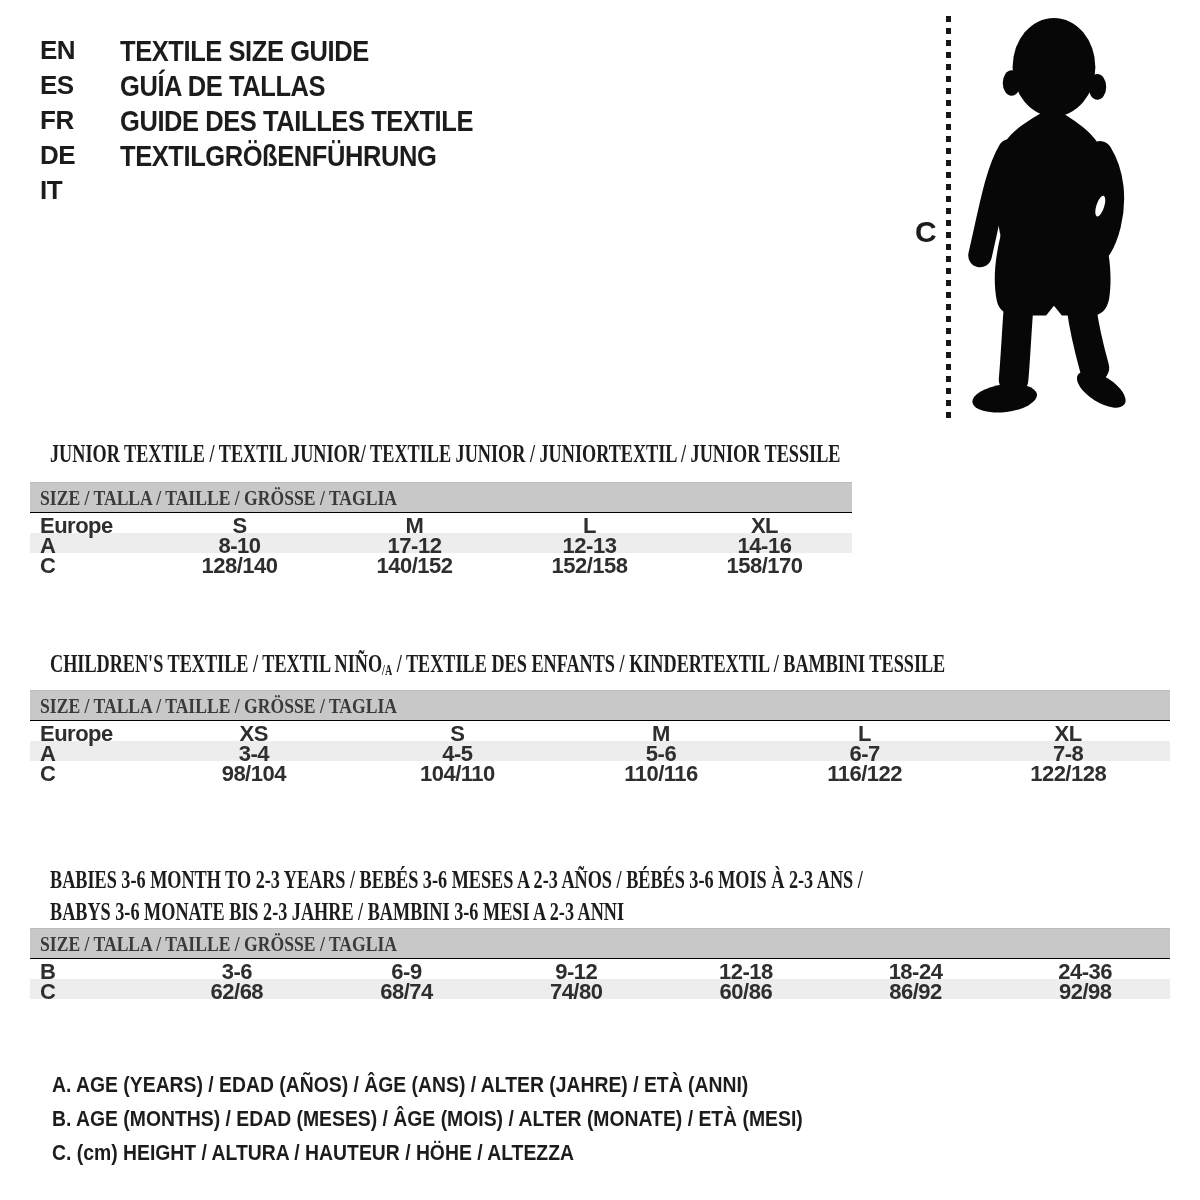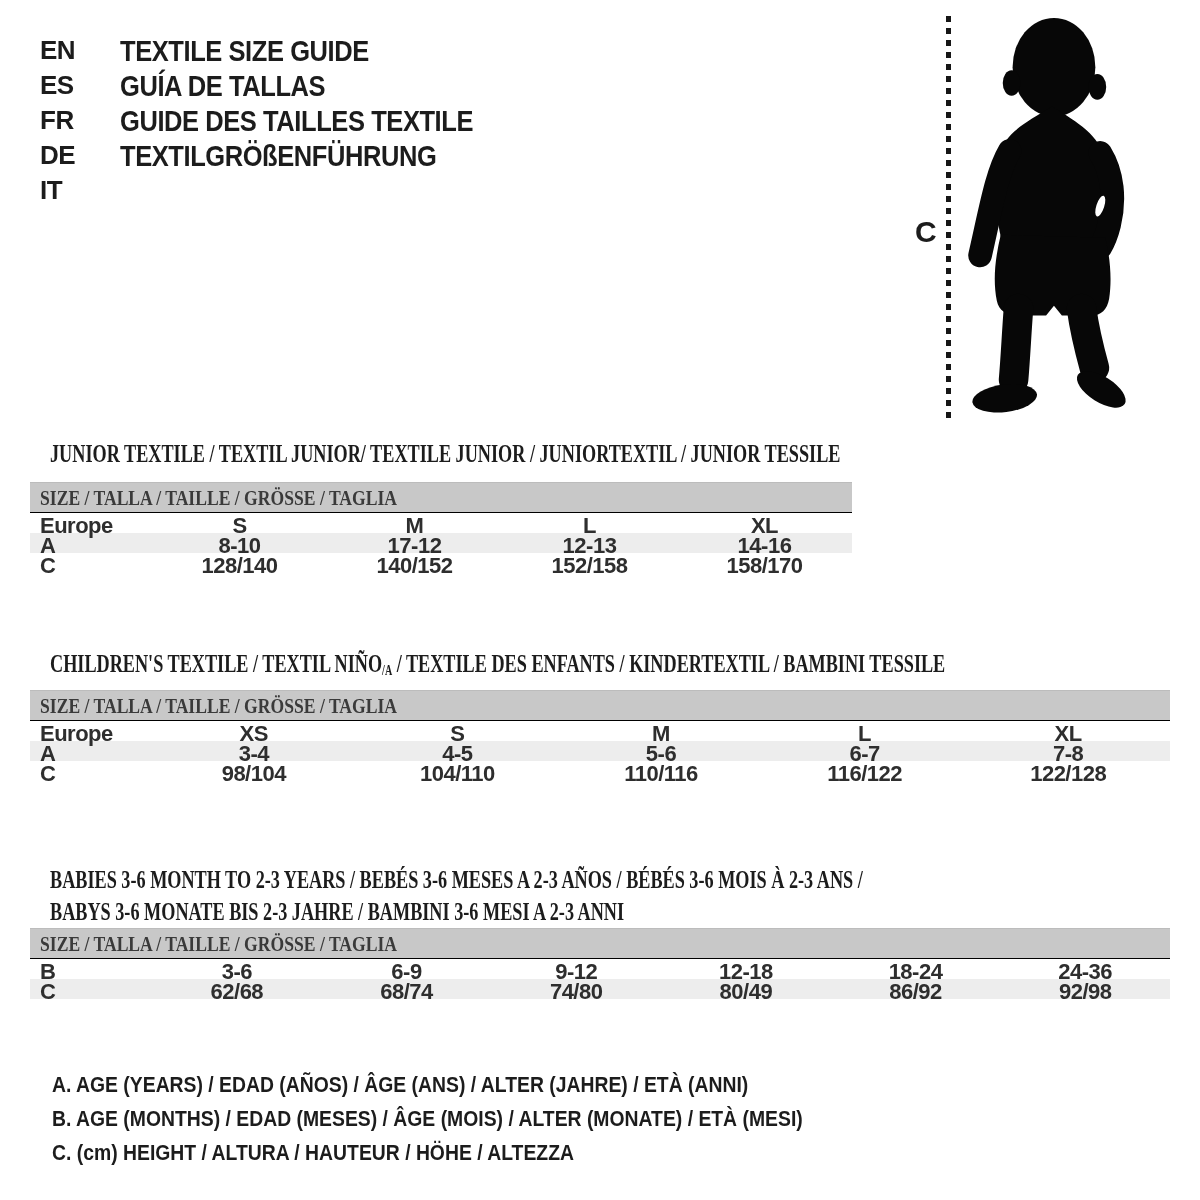--- a/index.html
+++ b/index.html
@@ -183,21 +183,21 @@
           <div class="tcell">9-12</div>
           <div class="tcell">12-18</div>
           <div class="tcell">18-24</div>
           <div class="tcell">24-36</div>
         </div>
         <div class="trow shaded">
           <div class="tcell labelcell">C</div>
           <div class="tcell">62/68</div>
           <div class="tcell">68/74</div>
           <div class="tcell">74/80</div>
-          <div class="tcell">80/49</div>
+          <div class="tcell">60/86</div>
           <div class="tcell">86/92</div>
           <div class="tcell">92/98</div>
         </div>
       </div>
   </div>
 
   <footer class="legend">
     <div class="legend-line"><span class="cond sx88">A. AGE (YEARS) / EDAD (AÑOS) / ÂGE (ANS) / ALTER (JAHRE) / ETÀ (ANNI)</span></div>
     <div class="legend-line"><span class="cond sx88">B. AGE (MONTHS) / EDAD (MESES) / ÂGE (MOIS) / ALTER (MONATE) / ETÀ (MESI)</span></div>
     <div class="legend-line"><span class="cond sx88">C. (cm) HEIGHT / ALTURA / HAUTEUR / HÖHE / ALTEZZA</span></div>

